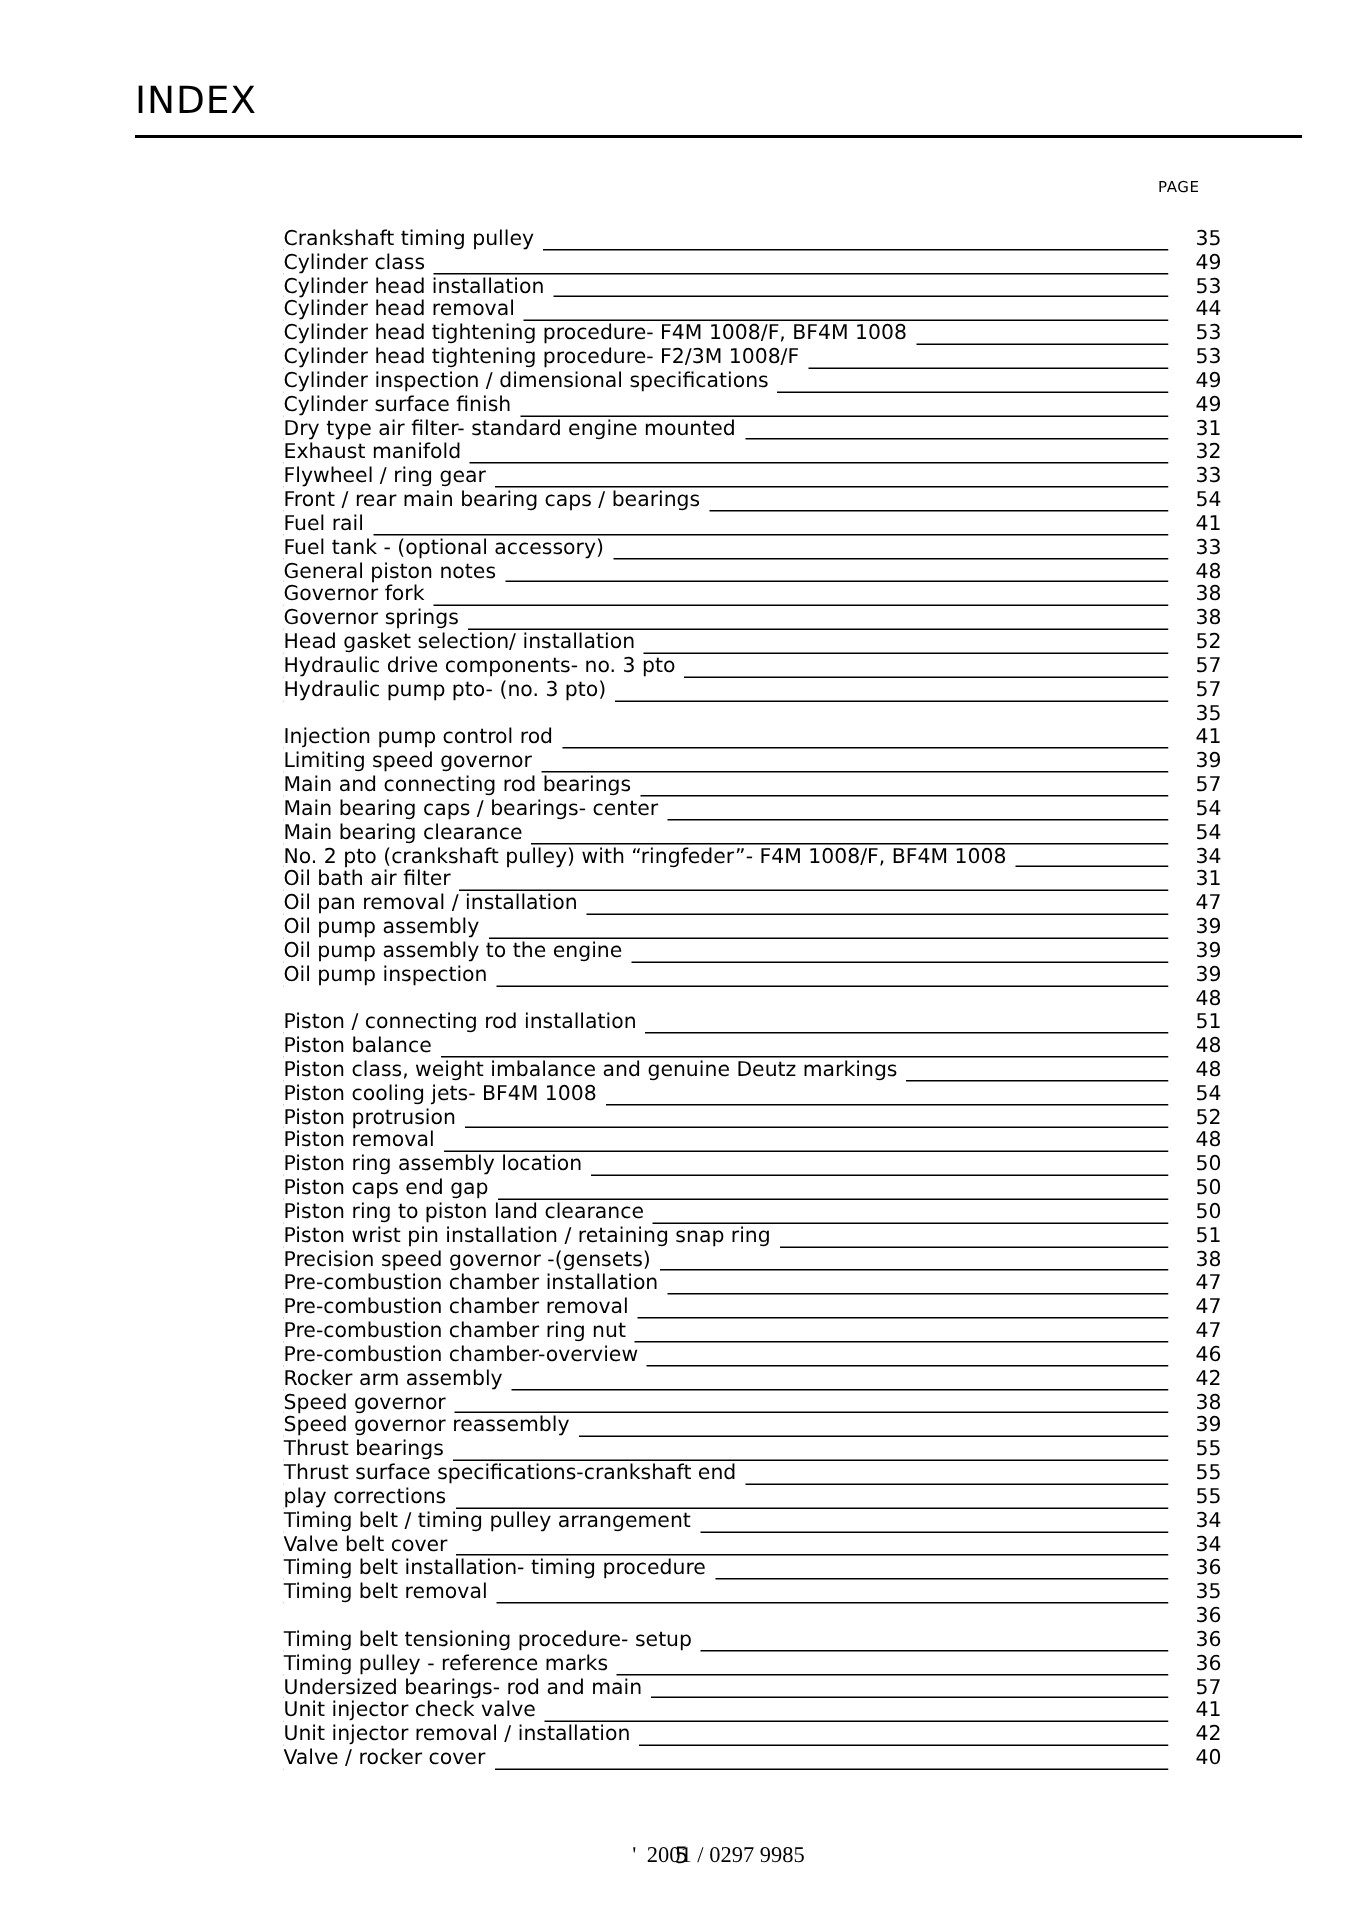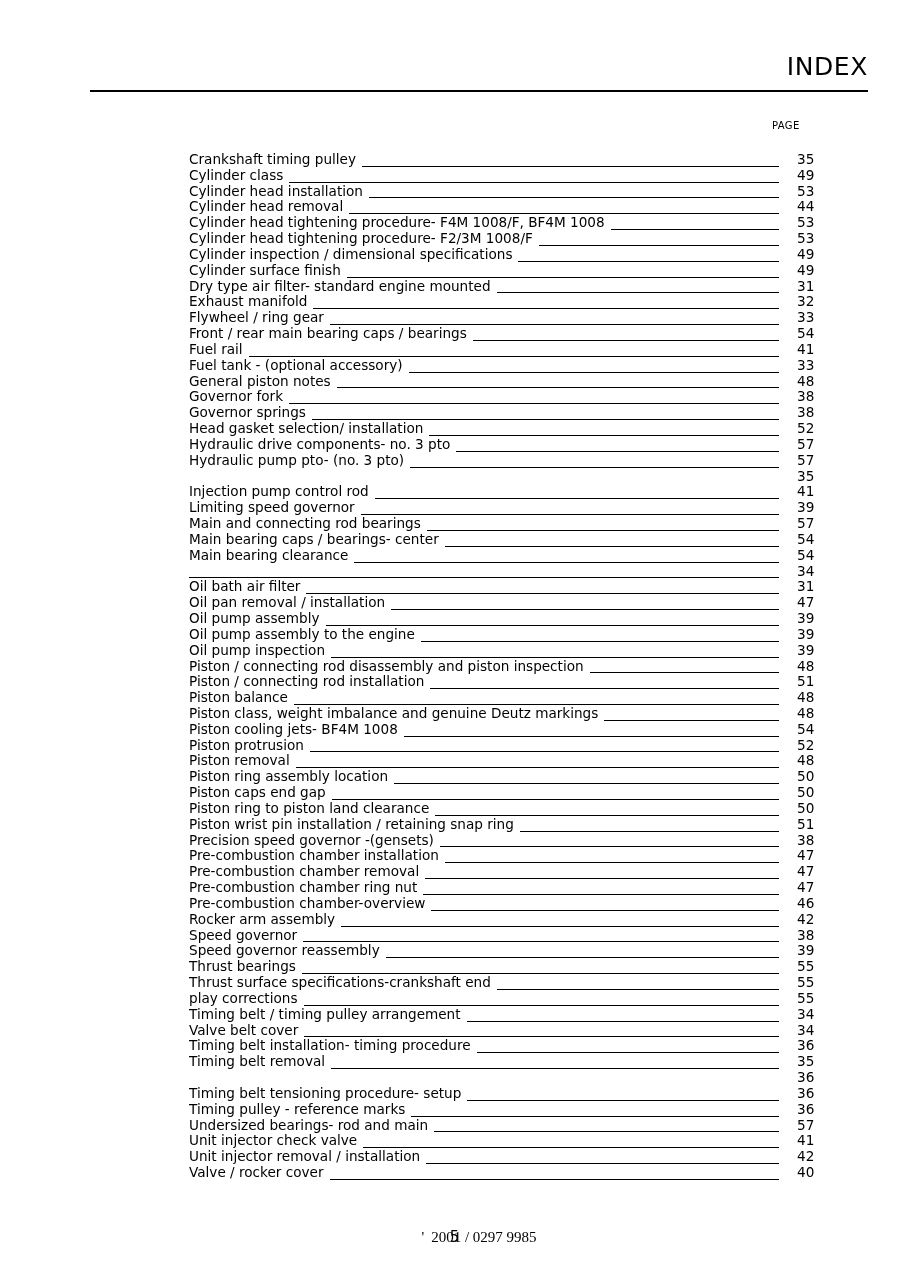--- a/index.html
+++ b/index.html
@@ -22,21 +22,21 @@
     width: 909px;
     height: 1286px;
   }
 
   
   .index-title {
     position: absolute;
     left: 90px;
     top: 52px;
     width: 778px;
-    text-align: right;
+    text-align: left;
     font-size: 25px;
     letter-spacing: 0.6px;
     line-height: 30px;
     white-space: nowrap;
   }
 
   .header-rule {
     position: absolute;
     left: 90px;
     top: 90px;
@@ -246,21 +246,21 @@
       </div>
       <div class="entry">
         <div class="entry-inner"><span class="entry-leader"></span><span class="entry-label">Main bearing caps / bearings- center</span></div>
         <span class="entry-page">54</span>
       </div>
       <div class="entry">
         <div class="entry-inner"><span class="entry-leader"></span><span class="entry-label">Main bearing clearance</span></div>
         <span class="entry-page">54</span>
       </div>
       <div class="entry">
-        <div class="entry-inner"><span class="entry-leader"></span></div>
+        <div class="entry-inner"><span class="entry-leader"></span><span class="entry-label">No. 2 pto (crankshaft pulley) with “ringfeder”- F4M 1008/F, BF4M 1008</span></div>
         <span class="entry-page">34</span>
       </div>
       <div class="entry">
         <div class="entry-inner"><span class="entry-leader"></span><span class="entry-label">Oil bath air filter</span></div>
         <span class="entry-page">31</span>
       </div>
       <div class="entry">
         <div class="entry-inner"><span class="entry-leader"></span><span class="entry-label">Oil pan removal / installation</span></div>
         <span class="entry-page">47</span>
       </div>
@@ -270,21 +270,20 @@
       </div>
       <div class="entry">
         <div class="entry-inner"><span class="entry-leader"></span><span class="entry-label">Oil pump assembly to the engine</span></div>
         <span class="entry-page">39</span>
       </div>
       <div class="entry">
         <div class="entry-inner"><span class="entry-leader"></span><span class="entry-label">Oil pump inspection</span></div>
         <span class="entry-page">39</span>
       </div>
       <div class="entry">
-        <div class="entry-inner"><span class="entry-leader"></span><span class="entry-label">Piston / connecting rod disassembly and piston inspection</span></div>
         <span class="entry-page">48</span>
       </div>
       <div class="entry">
         <div class="entry-inner"><span class="entry-leader"></span><span class="entry-label">Piston / connecting rod installation</span></div>
         <span class="entry-page">51</span>
       </div>
       <div class="entry">
         <div class="entry-inner"><span class="entry-leader"></span><span class="entry-label">Piston balance</span></div>
         <span class="entry-page">48</span>
       </div>

